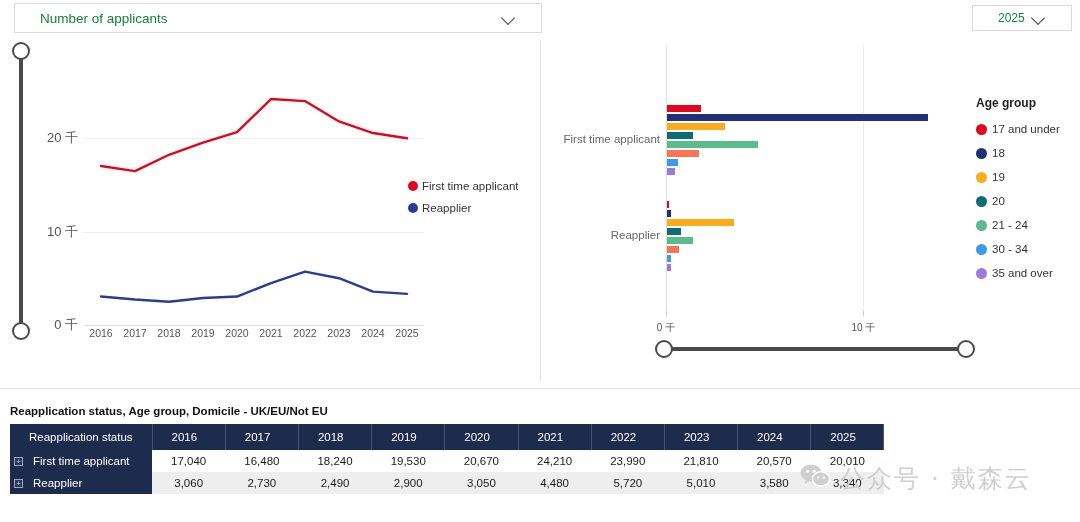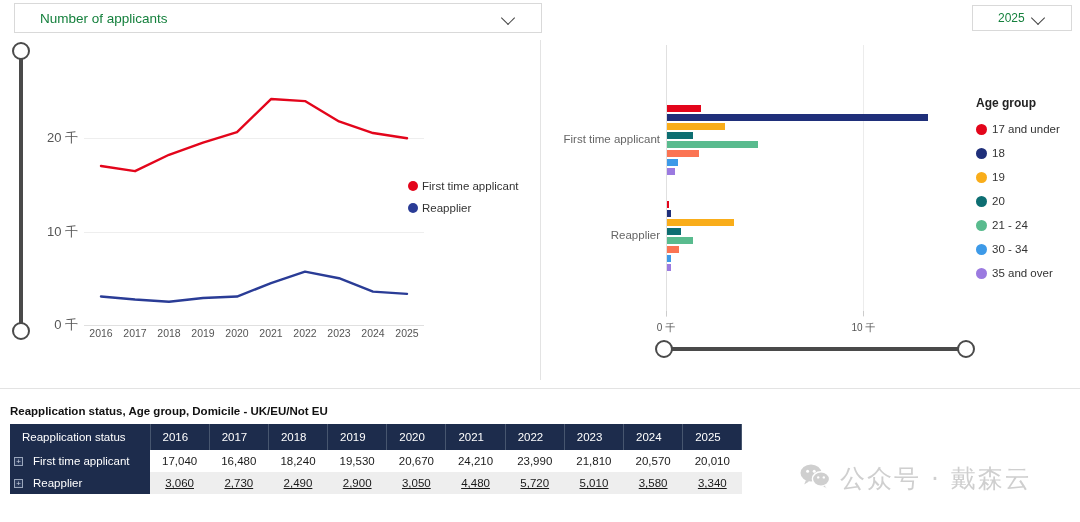--- a/index.html
+++ b/index.html
@@ -106,34 +106,34 @@
   
   #table-title {
     position: absolute; left: 10px; top: 405px;
     font-size: 11.5px; font-weight: bold; color: #111;
   }
   #data-table {
     position: absolute; left: 10px; top: 424px;
     border-collapse: collapse; font-size: 11.5px;
   }
   #data-table th, #data-table td {
-    padding: 2px 12px; height: 22px; white-space: nowrap;
+    padding: 2px 19px; height: 22px; white-space: nowrap;
   }
   #data-table thead th {
     background: #1d2c4c; color: #ffffff; font-weight: normal;
     text-align: left; border-right: 1px solid #47566f;
     height: 26px; vertical-align: middle;
   }
   #data-table thead th.num { text-align: left; }
   #data-table tbody th {
     background: #1d2c4c; color: #ffffff; font-weight: normal;
     text-align: left; padding-left: 4px;
   }
   #data-table tbody td { text-align: center; color: #1a1a1a; }
-  #data-table tr.row-alt td { background: #eeeeee; text-decoration: underline; }
+  #data-table tr.row-alt td { background: #eeeeee; }
   #data-table tr.row-total th,
   #data-table tr.row-total td { font-weight: bold; }
   #data-table tbody th .cellwrap { display: flex; align-items: center; }
   .expand-box {
     display: inline-block; width: 9px; height: 9px;
     border: 1px solid #9aa6bb; color: #cfd6e3; font-size: 8px;
     line-height: 7px; text-align: center; margin-right: 10px; flex: none;
     background: #2a3a5c;
   }
   .expand-spacer { display: inline-block; width: 9px; margin-right: 10px; flex: none; }

